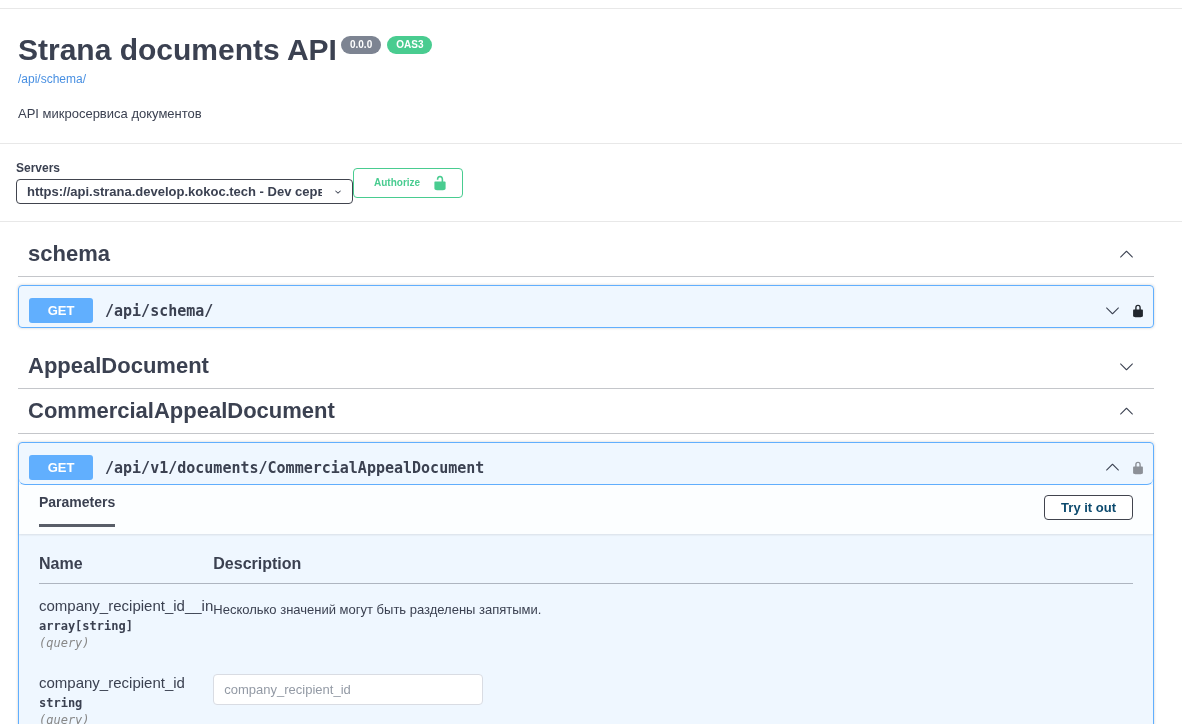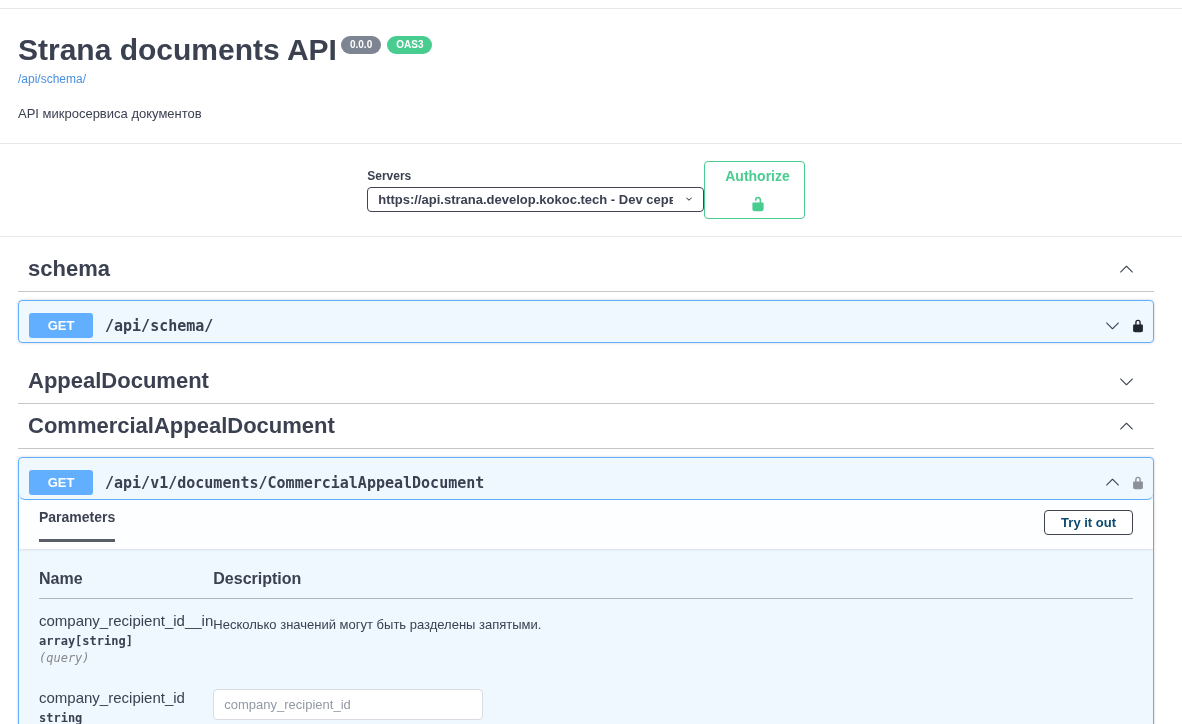--- a/index.html
+++ b/index.html
@@ -17,37 +17,36 @@
   .info-section { padding: 24px 20px 22px 18px; }
   .api-title { margin: 0; font-size: 30px; font-weight: 700; color: #3b4151; display: flex; align-items: flex-start; gap: 4px; }
   .badges { display: inline-flex; gap: 6px; margin-top: 3px; }
   .badge { font-size: 10px; font-weight: 700; color: #fff; padding: 2px 9px; border-radius: 14px; line-height: 14px; }
   .badge-version { background: #7d8492; }
   .badge-oas { background: #49cc90; }
   .spec-link { display: inline-block; margin-top: 5px; font-size: 12px; color: #4990e2; text-decoration: none; }
   .api-description { margin: 19px 0 0; font-size: 13px; color: #3b4151; }
 
   
-  .scheme-section { display: flex; align-items: center; justify-content: center; padding: 17px 36px 17px 26px; }
+  .scheme-section { display: flex; align-items: center; justify-content: flex-start; padding: 17px 36px 17px 16px; }
   .servers-label { display: block; font-size: 12px; font-weight: 700; margin-bottom: 4px; color: #3b4151; }
   .select-wrap { position: relative; width: 337px; }
   .servers-select {
     width: 100%; appearance: none; -webkit-appearance: none;
     font-family: "Liberation Sans", sans-serif;
     font-size: 13px; font-weight: 700; color: #3b4151;
     padding: 4px 30px 4px 10px; border: 1px solid #41444e; border-radius: 4px; background: #fff;
     cursor: pointer;
   }
   .select-caret { position: absolute; right: 9px; top: 50%; transform: translateY(-50%); pointer-events: none; display: flex; }
   .authorize-btn {
     display: flex; align-items: center; gap: 12px;
     background: transparent; border: 1px solid #49cc90; border-radius: 4px;
-    color: #49cc90; font-weight: 700; font-size: 14px; padding: 6px 14px 6px 20px; cursor: pointer;
+    color: #49cc90; font-weight: 700; font-size: 10px; padding: 6px 14px 6px 20px; cursor: pointer;
     font-family: "Liberation Sans", sans-serif;
-    flex-direction: column;
   }
 
   
   .wrapper { padding: 10px 28px 0 18px; }
   .tag-header {
     display: flex; align-items: center; justify-content: space-between;
     padding: 9px 20px 9px 10px; border-bottom: 1px solid rgba(59,65,81,.3);
     cursor: pointer;
   }
   .tag-title { margin: 0; font-size: 22px; font-weight: 700; color: #3b4151; }

